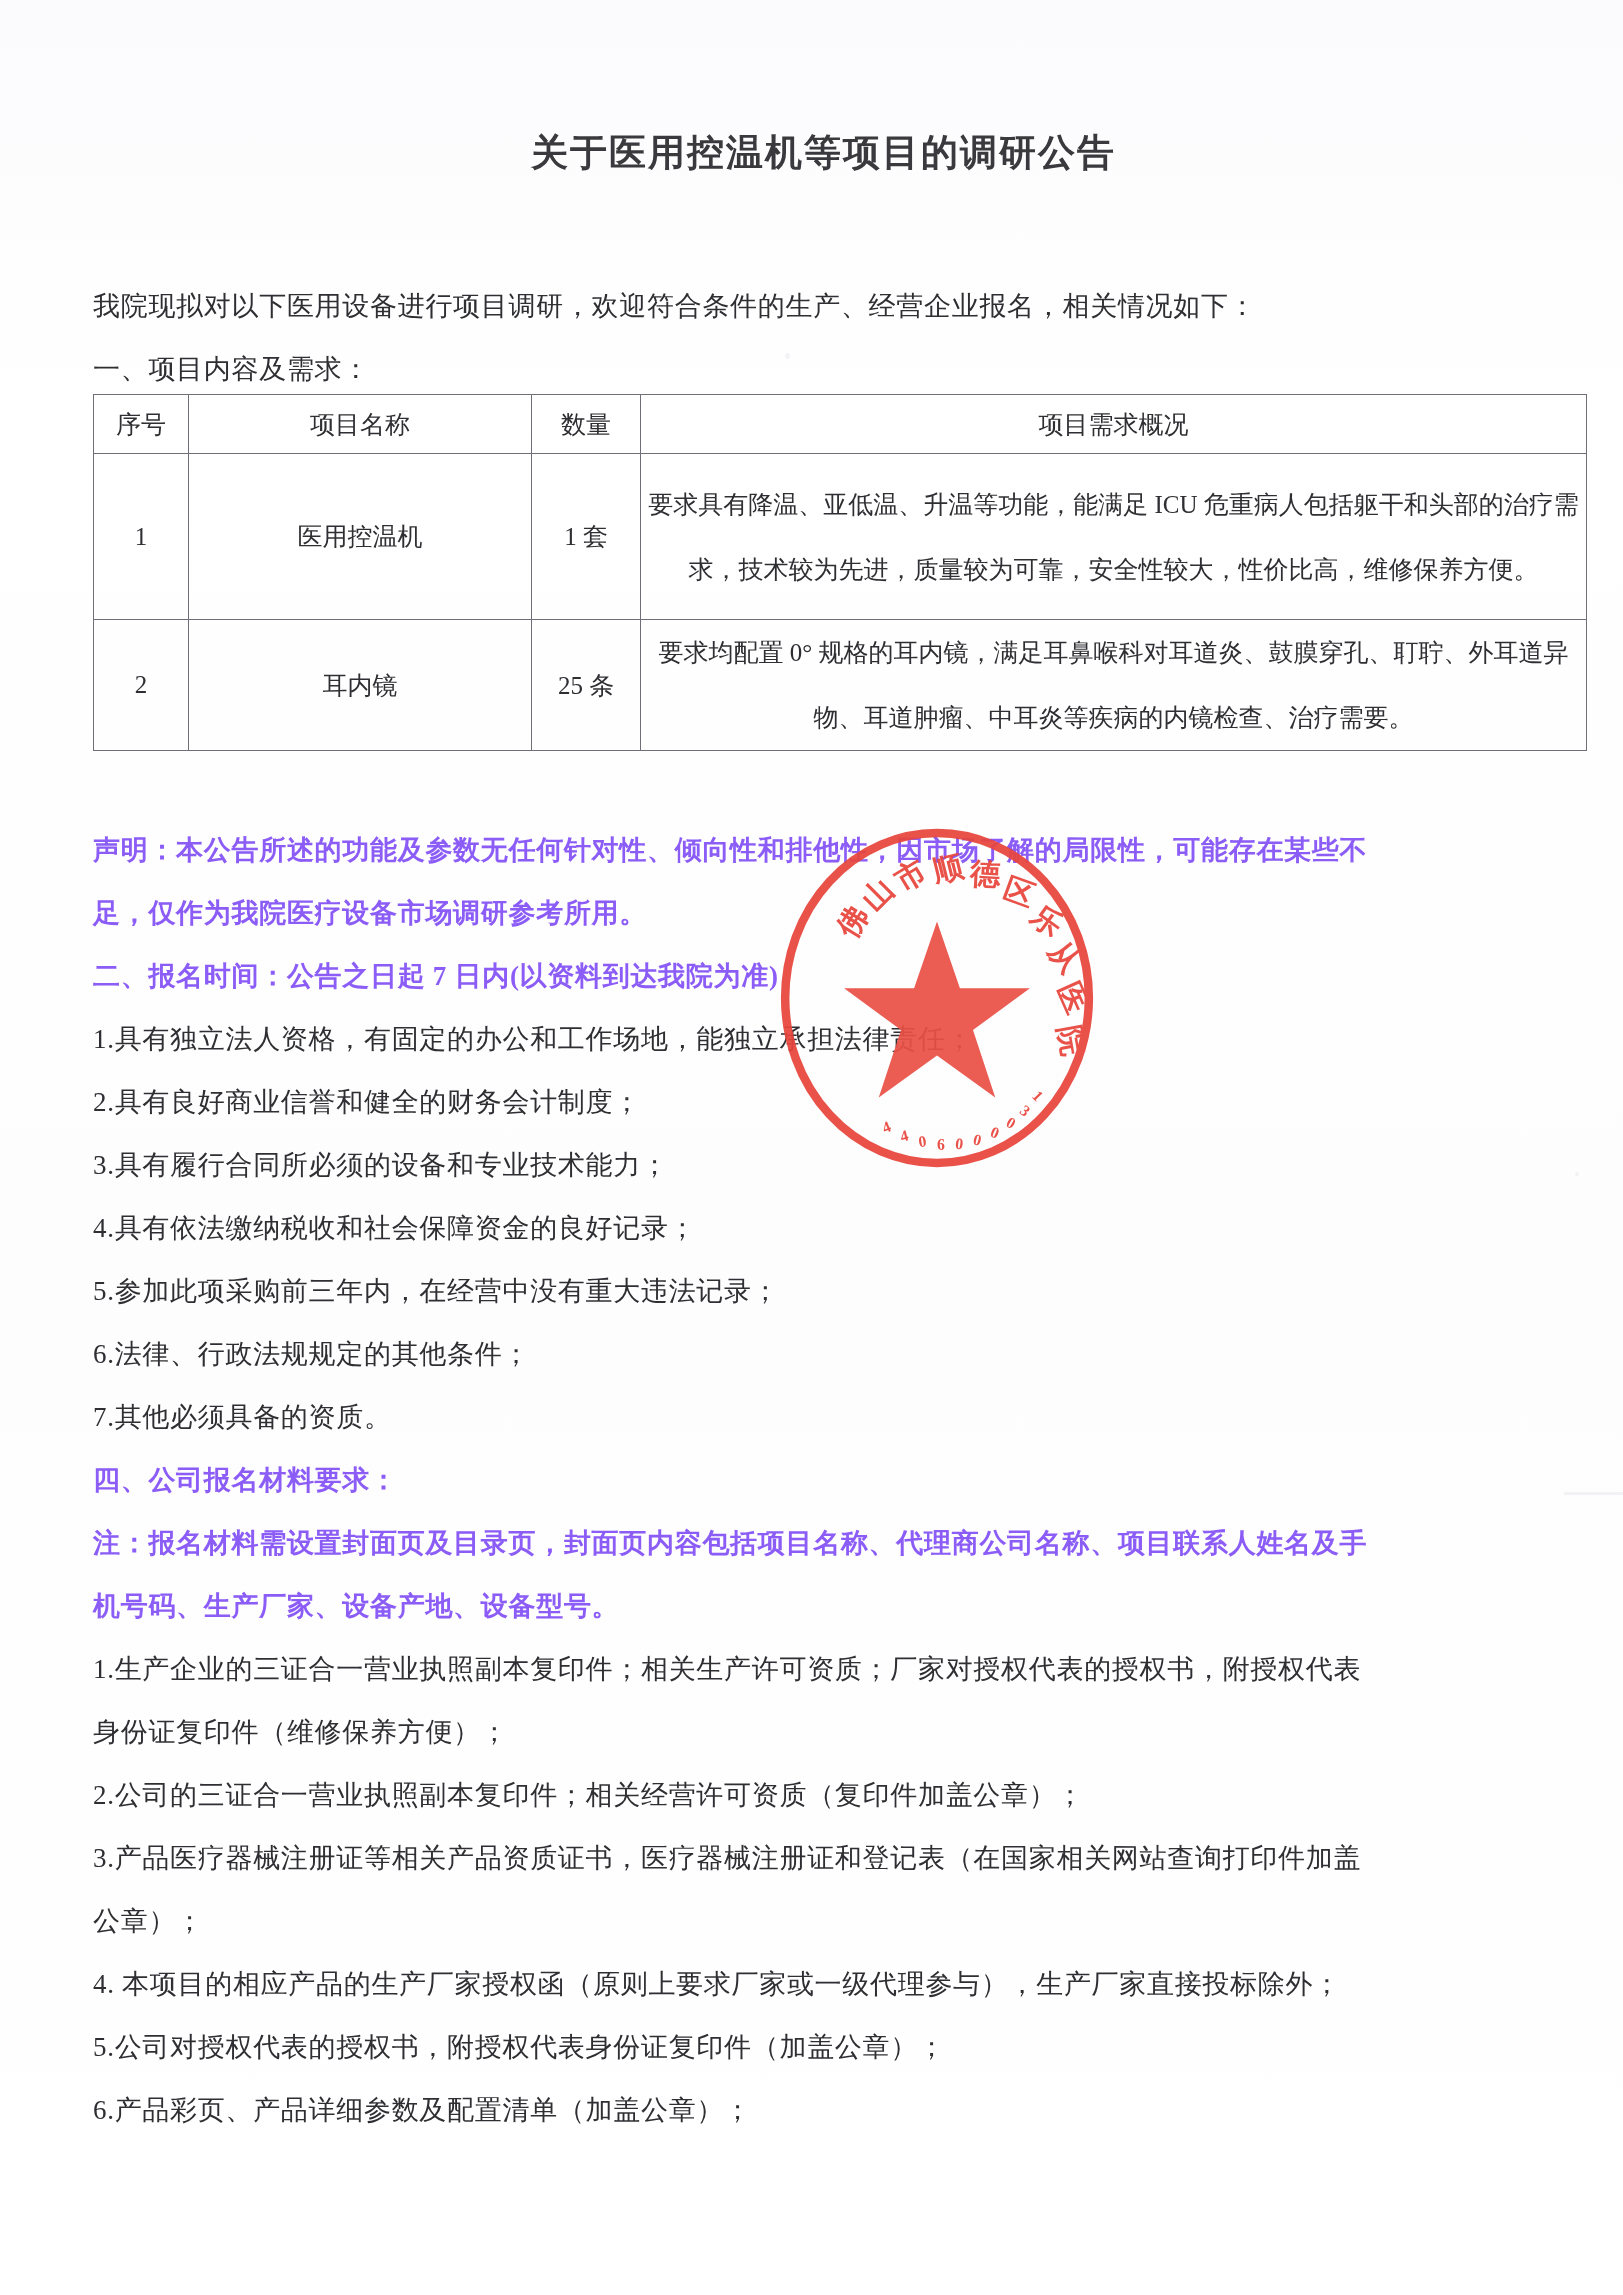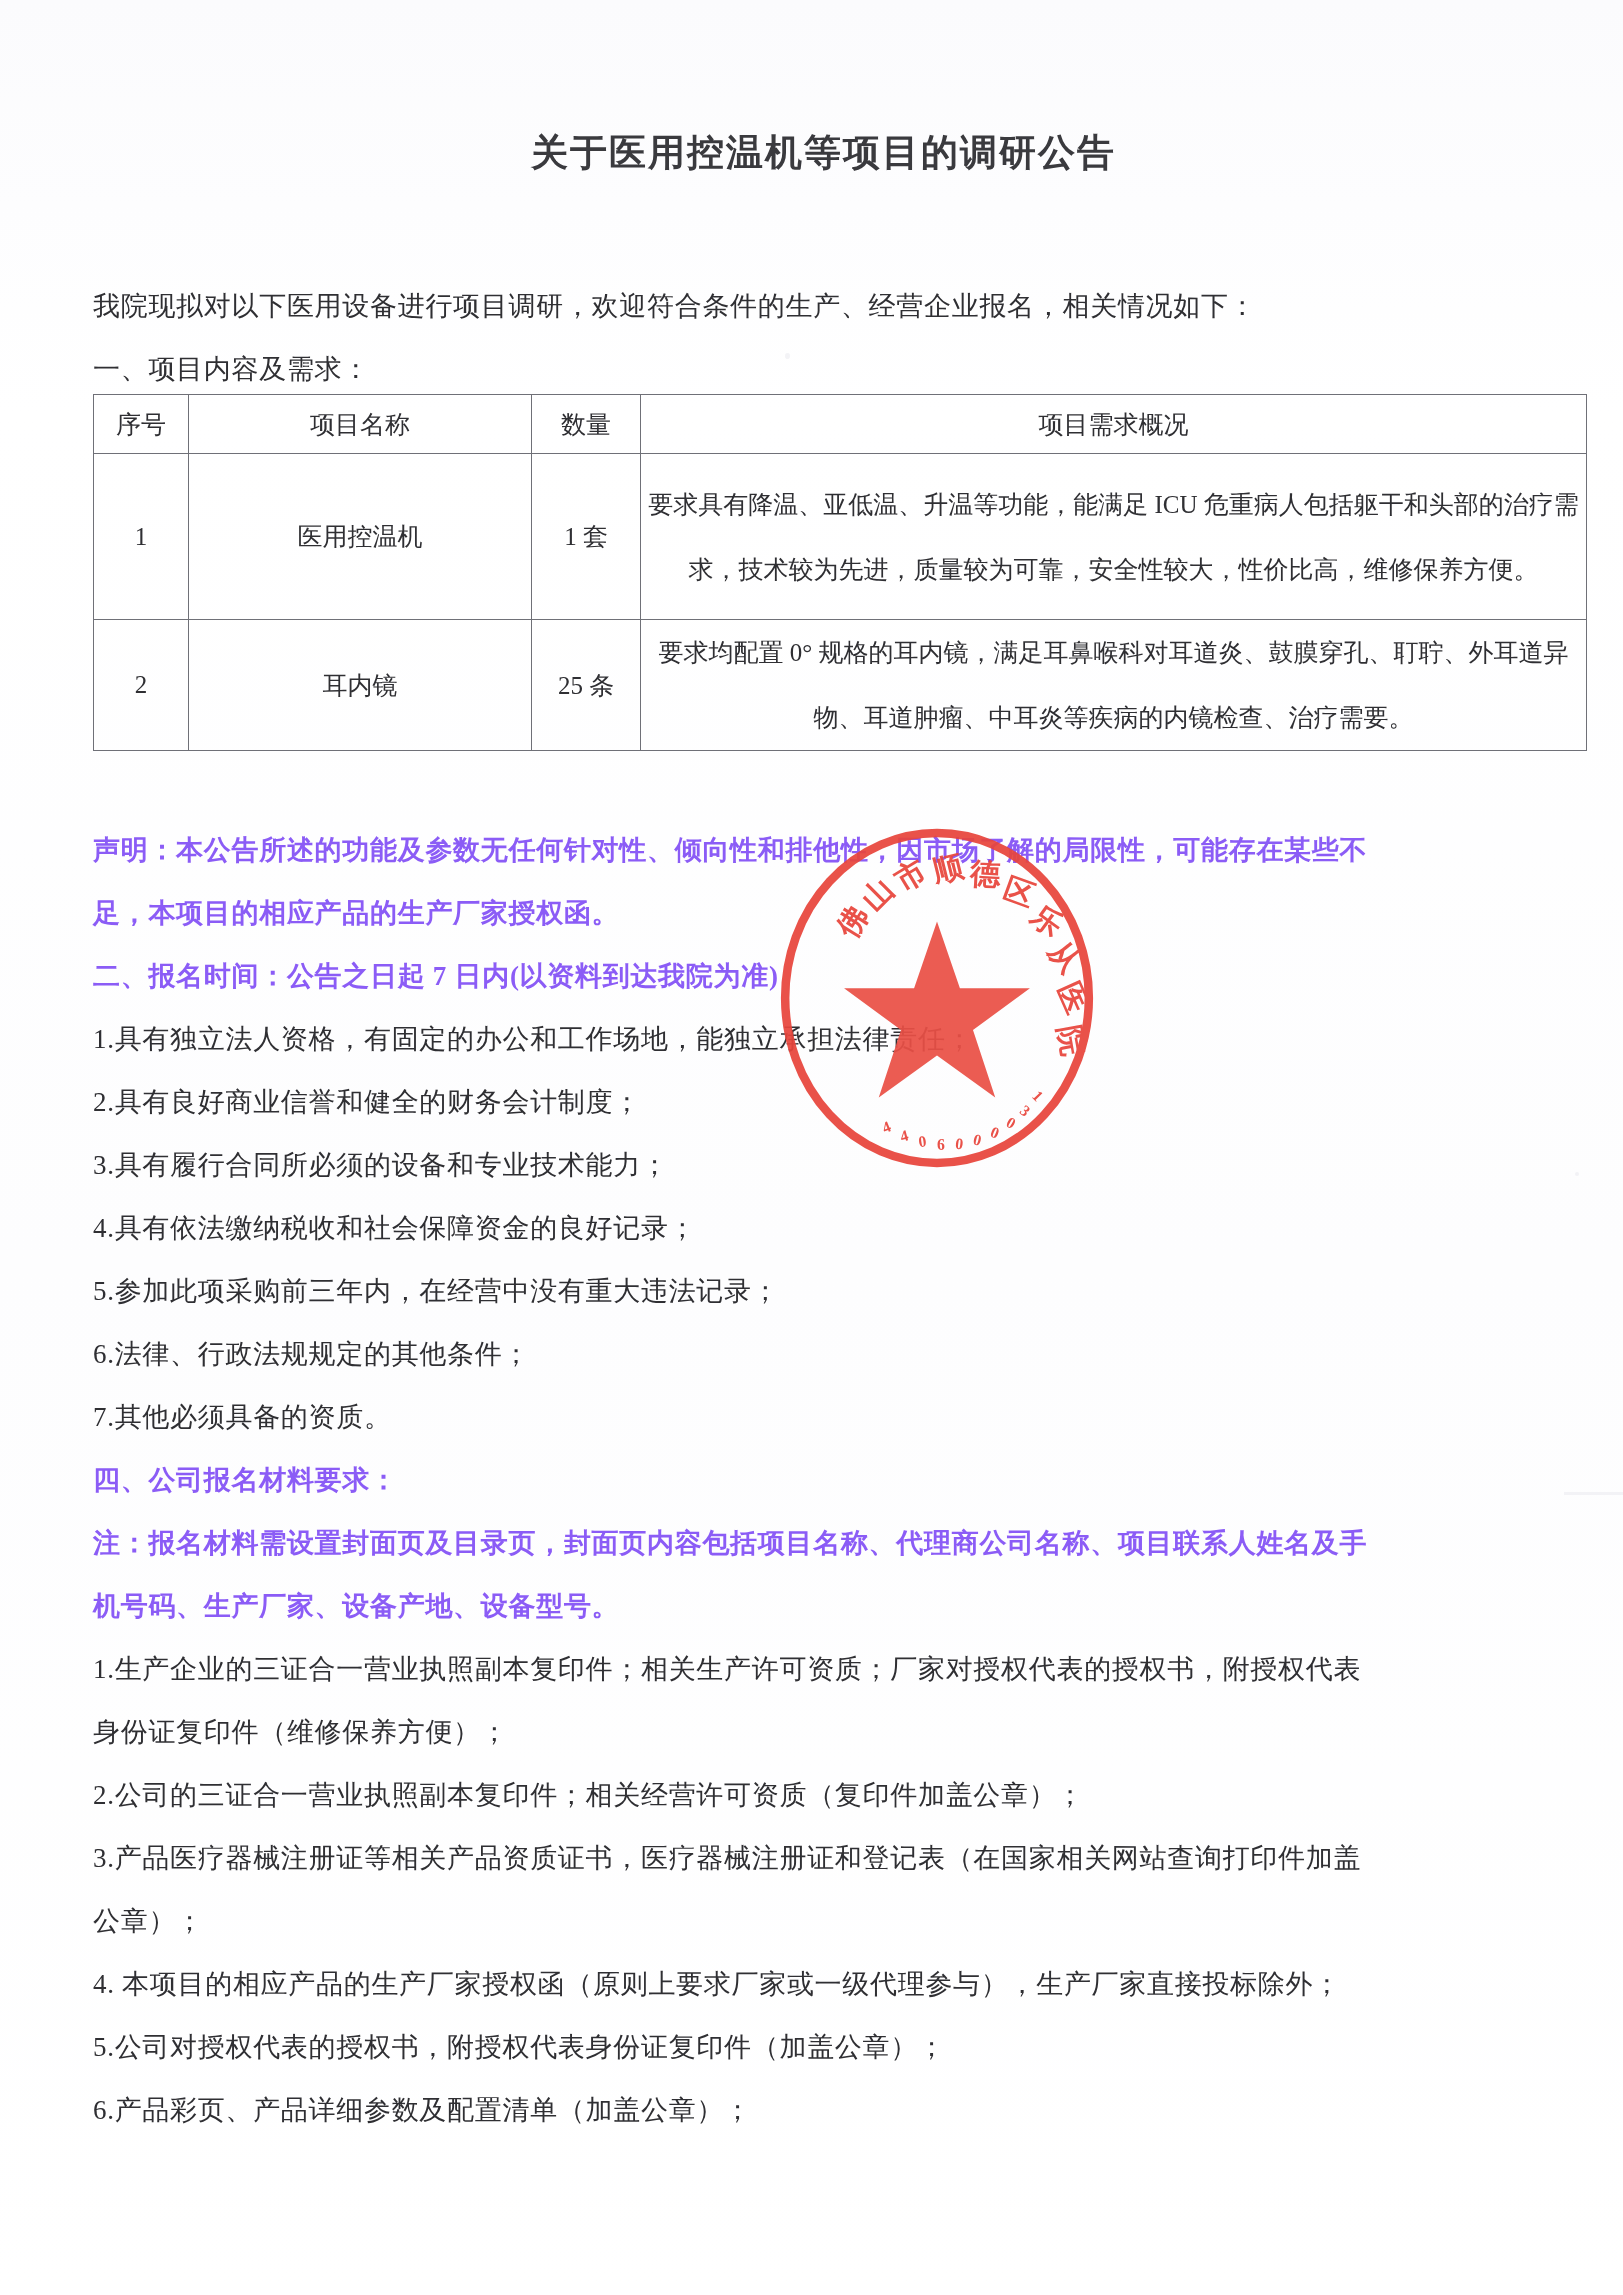--- a/index.html
+++ b/index.html
@@ -145,21 +145,21 @@
         <td class="c-name">耳内镜</td>
         <td class="c-qty">25 条</td>
         <td class="c-desc">要求均配置 0° 规格的耳内镜，满足耳鼻喉科对耳道炎、鼓膜穿孔、耵聍、外耳道异物、耳道肿瘤、中耳炎等疾病的内镜检查、治疗需要。</td>
       </tr>
     </tbody>
   </table>
 
   <div class="body-area" style="top:819px;">
 
     <p class="line bold">声明：本公告所述的功能及参数无任何针对性、倾向性和排他性，因市场了解的局限性，可能存在某些不</p>
-    <p class="line bold">足，本项目的相应产品的生产厂家授权函。</p>
+    <p class="line bold">足，仅作为我院医疗设备市场调研参考所用。</p>
 
     <p class="line bold">二、报名时间：公告之日起 7 日内(以资料到达我院为准)</p>
 
     <p class="line">1.具有独立法人资格，有固定的办公和工作场地，能独立承担法律责任；</p>
     <p class="line">2.具有良好商业信誉和健全的财务会计制度；</p>
     <p class="line">3.具有履行合同所必须的设备和专业技术能力；</p>
     <p class="line">4.具有依法缴纳税收和社会保障资金的良好记录；</p>
     <p class="line">5.参加此项采购前三年内，在经营中没有重大违法记录；</p>
     <p class="line">6.法律、行政法规规定的其他条件；</p>
     <p class="line">7.其他必须具备的资质。</p>

